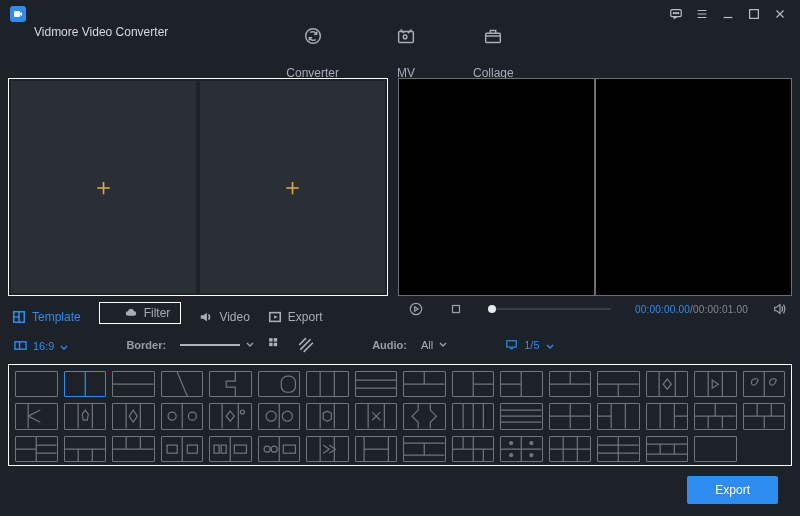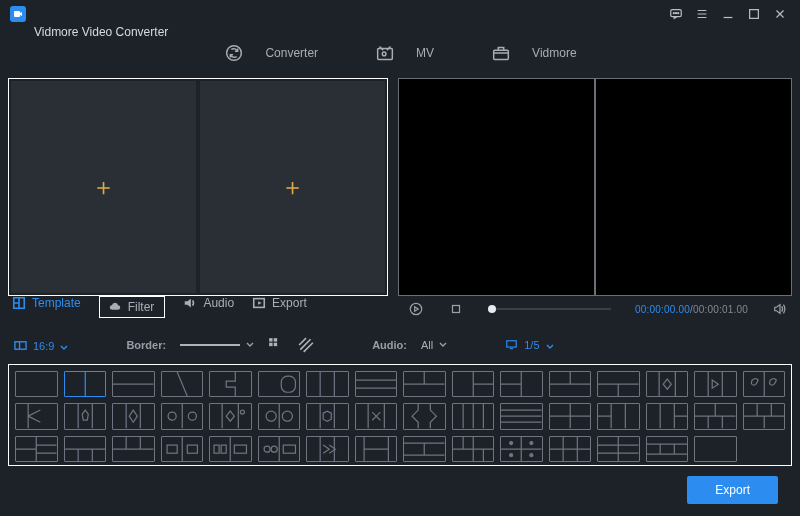--- a/index.html
+++ b/index.html
@@ -9,43 +9,43 @@
   .titlebar { height: 28px; display: flex; align-items: center; padding: 0 10px; }
   .titlebar .logo { width: 16px; height: 16px; background: #2d8cf0; border-radius: 3px; display: flex; align-items: center; justify-content: center; margin-right: 8px; }
   .titlebar .logo svg { width: 10px; height: 10px; }
   .titlebar .title { font-size: 12px; color: #d6dadf; margin-top: 36px; }
   .titlebar .spacer { flex: 1; }
   .titlebar .win-btn { width: 20px; height: 20px; display:flex; align-items:center; justify-content:center; color:#c0c5cc; margin-left:6px; cursor:pointer; }
   .titlebar .win-btn svg { width:14px; height:14px; stroke:#b7bdc6; fill:none; stroke-width:1.4; }
 
   
   .maintabs { height: 50px; display:flex; align-items:center; justify-content:center; gap: 56px; }
-  .maintabs .tab { display:flex; flex-direction:row; align-items:center; gap:20px; color:#a8adb5; cursor:pointer; }
+  .maintabs .tab { display:flex; flex-direction:column; align-items:center; gap:20px; color:#a8adb5; cursor:pointer; }
   .maintabs .tab.active { color:#2d8cf0; }
   .maintabs .tab .ico { width:22px; height:20px; display:flex; align-items:center; justify-content:center; }
   .maintabs .tab .ico svg { stroke:#a8adb5; fill:none; stroke-width:1.6; }
   .maintabs .tab.active .ico svg { stroke:#2d8cf0; }
   .maintabs .tab.active .underline { width:100%; height:2px; background:#2d8cf0; margin-top:2px; }
 
   
   .workarea { display:flex; padding: 0 8px; gap:10px; height: 218px; }
   .left-pane { flex: 0 0 380px; display:flex; gap:4px; border:1.5px solid #fff; padding:2px; }
   .slot { flex:1; background:#2a2f36; display:flex; align-items:center; justify-content:center; cursor:pointer; }
   .plus { font-size:24px; color:#e1a84a; font-weight:200; }
   .right-pane { flex:1; display:flex; gap:4px; background:#000; border:1.5px solid #6a6e75; }
   .right-pane .half { flex:1; background:#000; }
   .right-pane .div { width:1.5px; background:#6a6e75; }
 
   
-  .subbar { height: 28px; display:flex; align-items:flex-start; padding: 0 12px; gap:18px; }
+  .subbar { height: 28px; display:flex; align-items:flex-end; padding: 0 12px; gap:18px; }
   .subbar .sitem { display:flex; align-items:center; gap:6px; color:#a8aeb7; cursor:pointer; font-size:12px; }
   .subbar .sitem.active { color:#2d8cf0; }
   .subbar .sitem svg { width:14px; height:14px; stroke:currentColor; fill:none; stroke-width:1.8; }
   .subbar .sitem .cloud { fill:currentColor; stroke:none; }
-  .subbar .highlight { border:1.5px solid #fff; padding:3px 10px 3px 8px; }
+  .subbar .highlight { border:1.5px solid #fff; padding:3px 10px 3px 24px; }
   .subbar .spacer { flex:1; }
 
   
   .playbar { position:absolute; left:408px; right:12px; top:298px; height:22px; display:flex; align-items:center; gap:24px; font-size:10px; }
   .playbar .pbtn { width:16px; height:16px; display:flex; align-items:center; justify-content:center; color:#9aa0a9; cursor:pointer; }
   .playbar .pbtn svg { width:14px; height:14px; stroke:#9aa0a9; fill:none; stroke-width:1.4; }
   .playbar .track { flex:1; height:2px; background:#3a3f47; position:relative; }
   .playbar .thumb { position:absolute; left:0; top:-3px; width:8px; height:8px; border-radius:50%; background:#e7eaef; }
   .playbar .time { color:#828892; font-size:10px; letter-spacing:0.2px; }
   .playbar .time .cur { color:#2d8cf0; }
@@ -139,21 +139,21 @@
       </div>
     <span>MV</span>
   </div>
   <div class="tab">
     <div class="ico">
         <svg viewBox="0 0 24 24">
           <rect x="4" y="9" width="16" height="10" rx="1"></rect>
           <path d="M4 12 H20 M9 9 V6 H15 V9"></path>
         </svg>
       </div>
-    <span>Vidmore</span>
+    <span>Collage</span>
   </div>
 </div>
 
 <div class="workarea">
   <div class="left-pane">
     <div class="slot">
         <span class="plus">＋</span>
       </div>
     <div class="slot">
         <span class="plus">＋</span>
@@ -178,21 +178,21 @@
     <svg class="cloud" viewBox="0 0 16 16">
         <path d="M5 11 Q2 11 2 8.5 Q2 6 4.5 6 Q5 3 8 3 Q11 3 11.5 6 Q14 6 14 8.5 Q14 11 11 11 Z"></path>
       </svg>
     <span>Filter</span>
   </div>
   <div class="sitem">
     <svg viewBox="0 0 16 16">
         <path d="M2 6 H5 L9 3 V13 L5 10 H2 Z" fill="currentColor" stroke="none"></path>
         <path d="M11 5 Q13 8 11 11"></path>
       </svg>
-    <span>Audio</span>
+    <span>Video</span>
   </div>
   <div class="sitem">
     <svg viewBox="0 0 16 16">
         <rect x="2" y="3" width="12" height="10"></rect>
         <path d="M7 6 L11 8 L7 10 Z" fill="currentColor" stroke="none"></path>
       </svg>
     <span>Export</span>
   </div>
   <div class="spacer"></div>
 </div>

